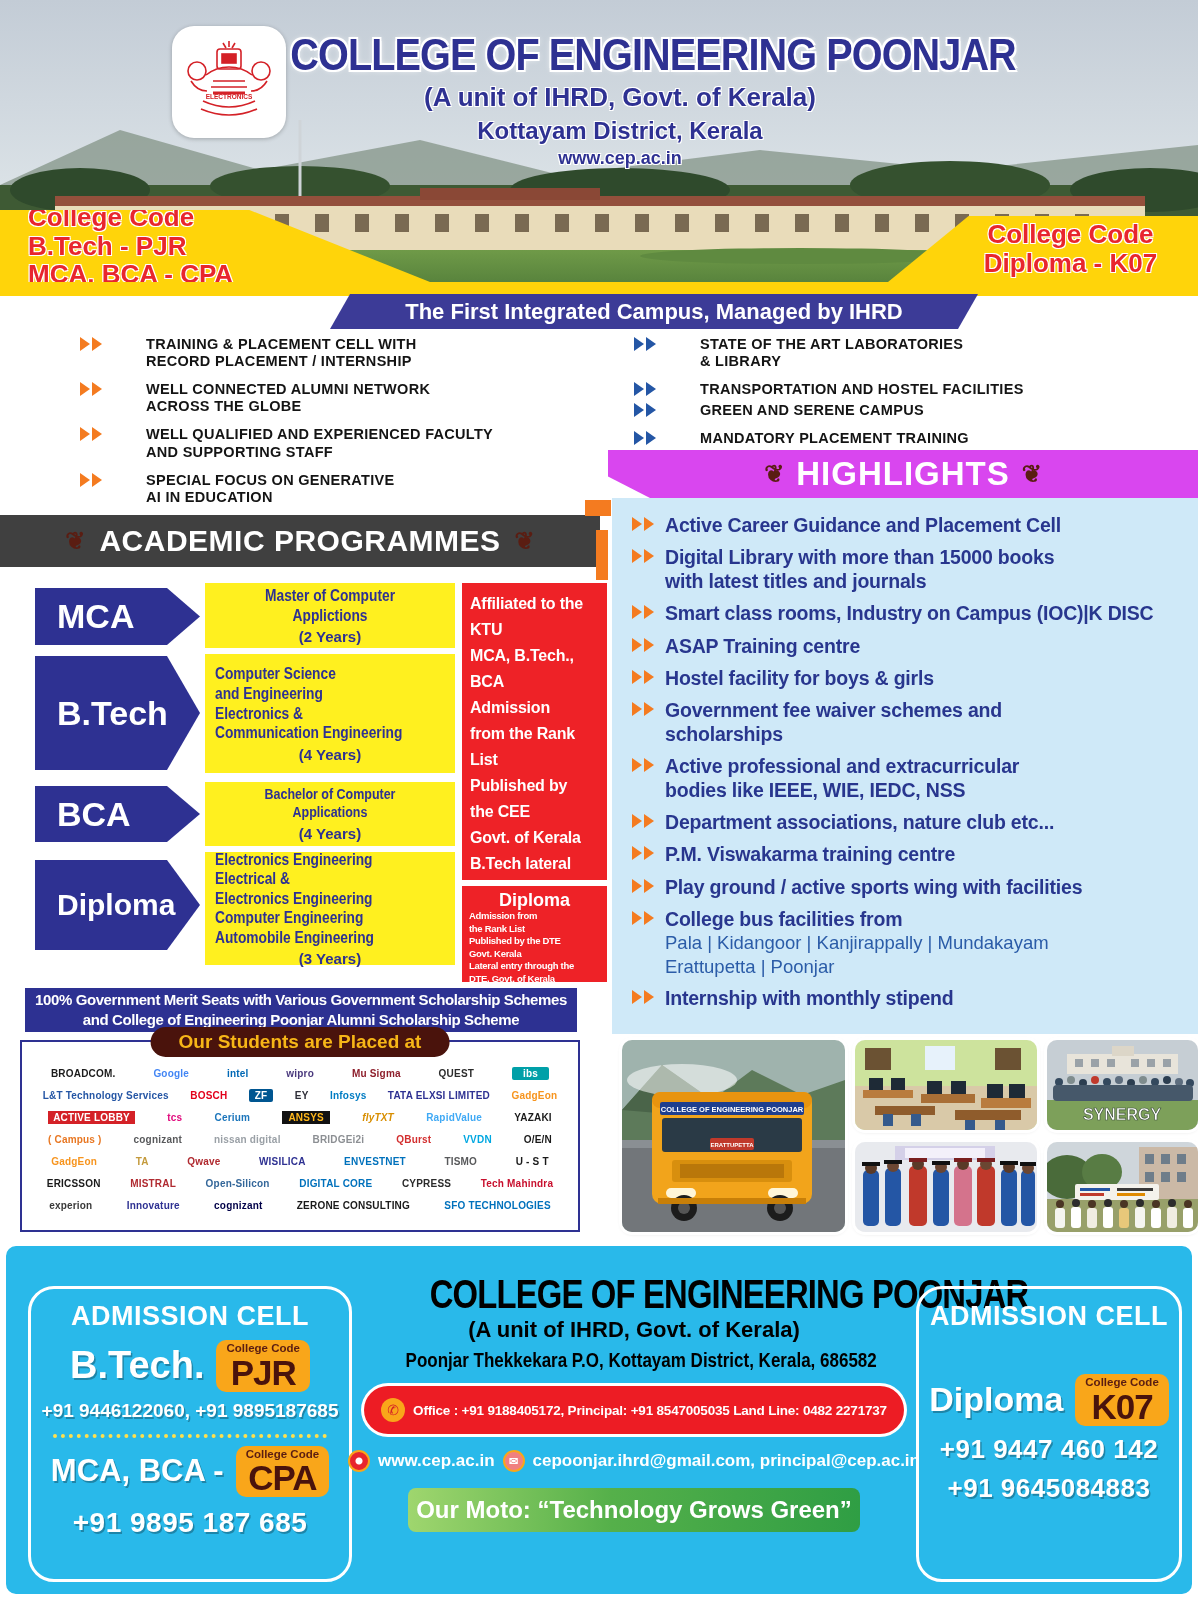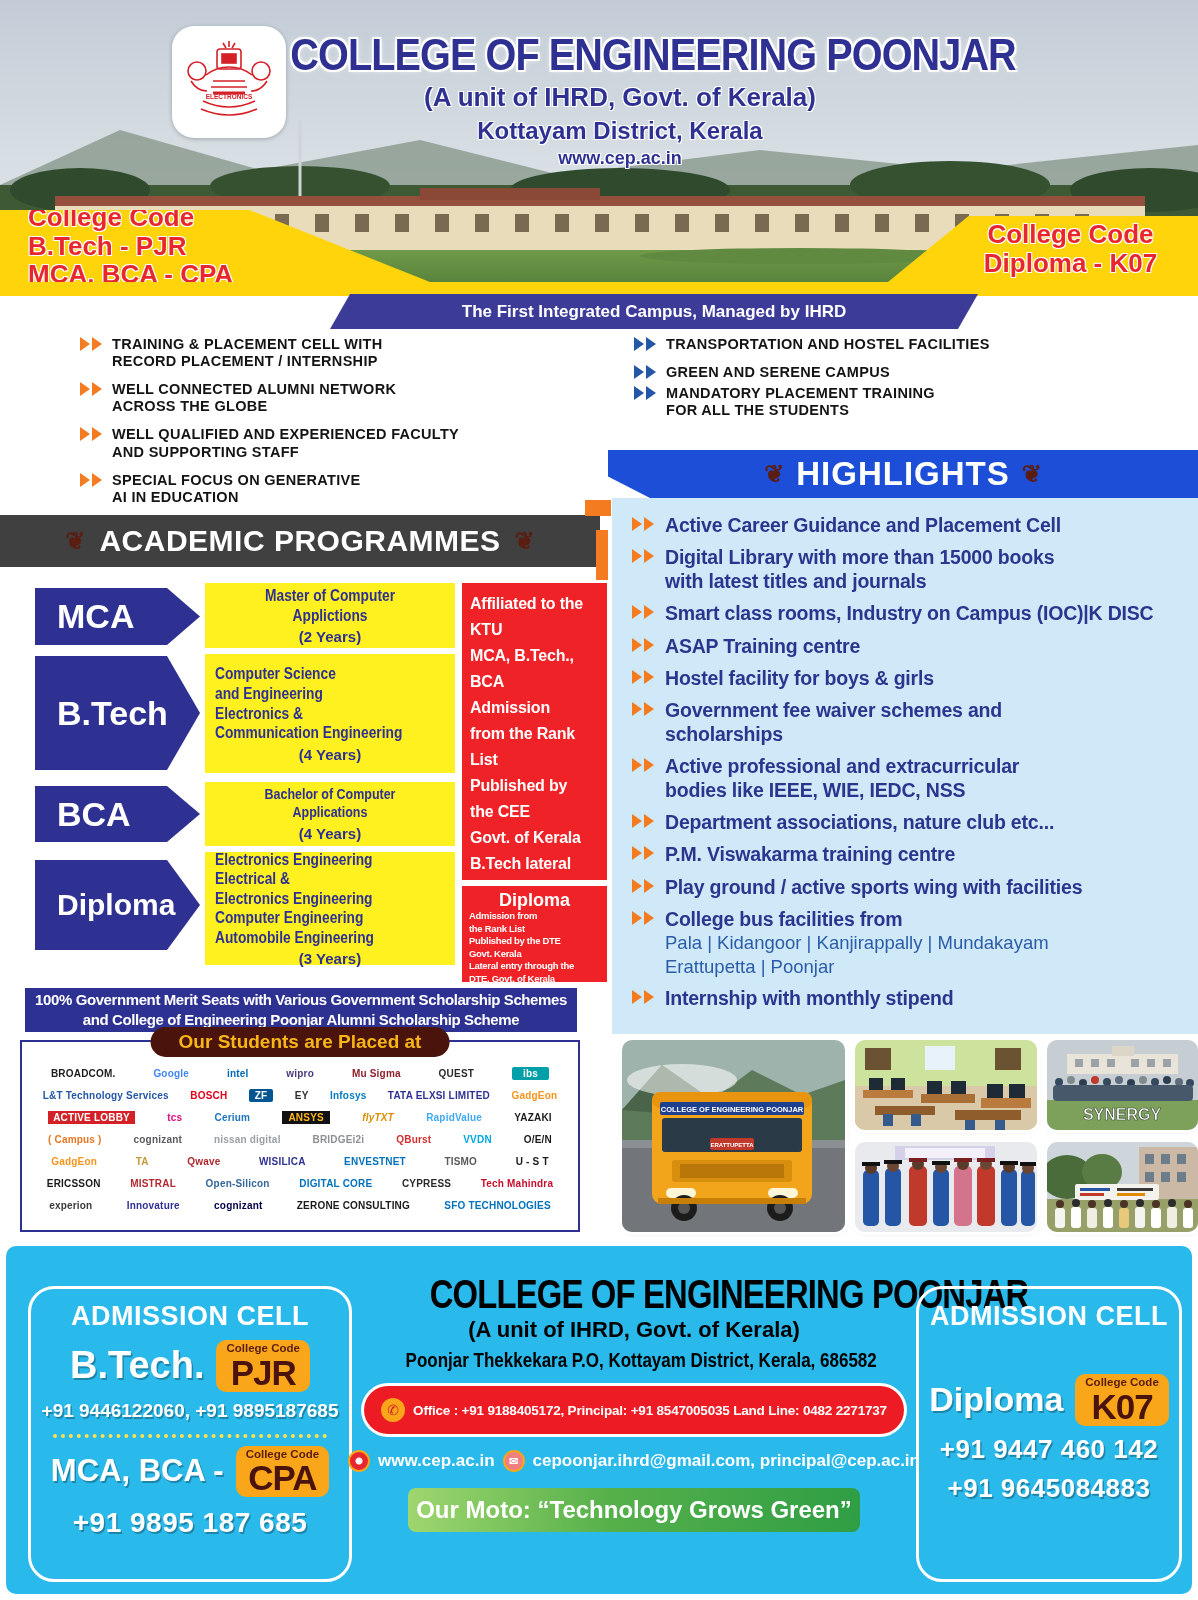--- a/index.html
+++ b/index.html
@@ -37,29 +37,29 @@
   .ribbon-right{top:216px;left:888px;width:310px;height:66px;
     clip-path:polygon(26% 0,100% 0,100% 100%,0 100%);
     display:flex;flex-direction:column;justify-content:center;align-items:center;padding-left:55px;box-sizing:border-box;}
   .ribbon-strip{left:0;top:282px;width:1198px;height:14px;background:#ffd40a;z-index:1;}
   .ribbon-line{color:#e8262d;font-weight:bold;font-size:26px;line-height:1.1;
     text-shadow:-1px -1px 0 #fff,1px -1px 0 #fff,-1px 1px 0 #fff,1px 1px 0 #fff;}
 
   
   .banner{left:330px;top:294px;width:648px;height:35px;background:#3c3b97;z-index:3;
     clip-path:polygon(20px 0,100% 0,calc(100% - 20px) 100%,0 100%);
-    color:#fff;font-weight:bold;font-size:17px;display:flex;align-items:center;justify-content:center;}
+    color:#fff;font-weight:bold;font-size:22px;display:flex;align-items:center;justify-content:center;}
 
   
   .feat-col{top:336px;}
   .feat-left{left:80px;width:500px;}
   .feat-right{left:634px;width:545px;}
   .feat-item{display:flex;gap:10px;margin-bottom:11px;}
   .feat-right .feat-item:nth-of-type(3){margin-top:-7px;}
-  .feat-text{font-weight:bold;font-size:14.5px;color:#141414;line-height:1.18;letter-spacing:.3px;white-space:pre-line;}
+  .feat-text{font-weight:bold;font-size:14.5px;color:#141414;line-height:1.18;letter-spacing:.3px;white-space:pre-line;margin-left:34px;}
   .tri{display:inline-flex;gap:2px;margin-top:1px;flex:0 0 auto;}
   .tri i{display:block;width:0;height:0;border-top:7px solid transparent;border-bottom:7px solid transparent;border-left:10px solid #f47b20;}
   .tri-blue i{border-left-color:#2456a5;}
 
   
   .acad-head{left:0;top:515px;width:600px;height:52px;background:#404040;
     display:flex;align-items:center;justify-content:center;gap:14px;}
   .acad-title{color:#fff;font-weight:bold;font-size:30px;letter-spacing:.5px;}
   .flourish{color:#5a1d12;font-size:24px;font-weight:bold;}
   .flourish::before{content:"❦";}
@@ -103,21 +103,21 @@
   .logo-wall{margin-top:22px;}
   .logo-row{display:flex;justify-content:space-around;align-items:center;margin:4px 10px;height:18px;}
   .logo{font-weight:bold;font-size:10px;letter-spacing:.2px;white-space:nowrap;}
   .chip-teal{background:#00a0a8;padding:1px 11px;border-radius:2px;}
   .chip-red{background:#d42127;padding:1px 5px;}
   .chip-black{background:#111;padding:1px 6px;}
   .chip-blue{background:#005691;padding:1px 6px;border-radius:2px;}
   .ital{font-style:italic;}
 
   
-  .hl-head{left:608px;top:450px;width:590px;height:48px;background:#1d4ed8;
+  .hl-head{left:608px;top:450px;width:590px;height:48px;background:#d946ef;
     clip-path:polygon(0 0,100% 0,100% 100%,42px 100%,0 55%);
     display:flex;align-items:center;justify-content:center;gap:12px;}
   .hl-title{color:#fff;font-weight:bold;font-size:33px;letter-spacing:1px;}
   .hl-body{left:612px;top:498px;width:586px;height:536px;background:#cfe9f8;box-sizing:border-box;
     padding:16px 12px 8px 20px;}
   .hl-item{display:flex;gap:11px;margin-bottom:9px;}
   .hl-text{color:#28368e;font-weight:bold;font-size:19.5px;letter-spacing:-.2px;line-height:1.2;white-space:pre-line;}
   .hl-sub{color:#2b5ca8;font-weight:normal;font-size:18.5px;line-height:1.25;white-space:pre-line;}
   .hl-item .tri{margin-top:3px;}
 
@@ -307,20 +307,28 @@
       <span class="tri">
         <i></i>
         <i></i>
       </span>
       <span class="feat-text">SPECIAL FOCUS ON GENERATIVE
 AI IN EDUCATION</span>
     </div>
   </div>
 <div class="abs feat-col feat-right">
 
+    <div class="feat-item">
+      <span class="tri tri-blue">
+        <i></i>
+        <i></i>
+      </span>
+      <span class="feat-text">STATE OF THE ART LABORATORIES
+&amp; LIBRARY</span>
+    </div>
 
     <div class="feat-item">
       <span class="tri tri-blue">
         <i></i>
         <i></i>
       </span>
       <span class="feat-text">TRANSPORTATION AND HOSTEL FACILITIES</span>
     </div>
 
     <div class="feat-item">

